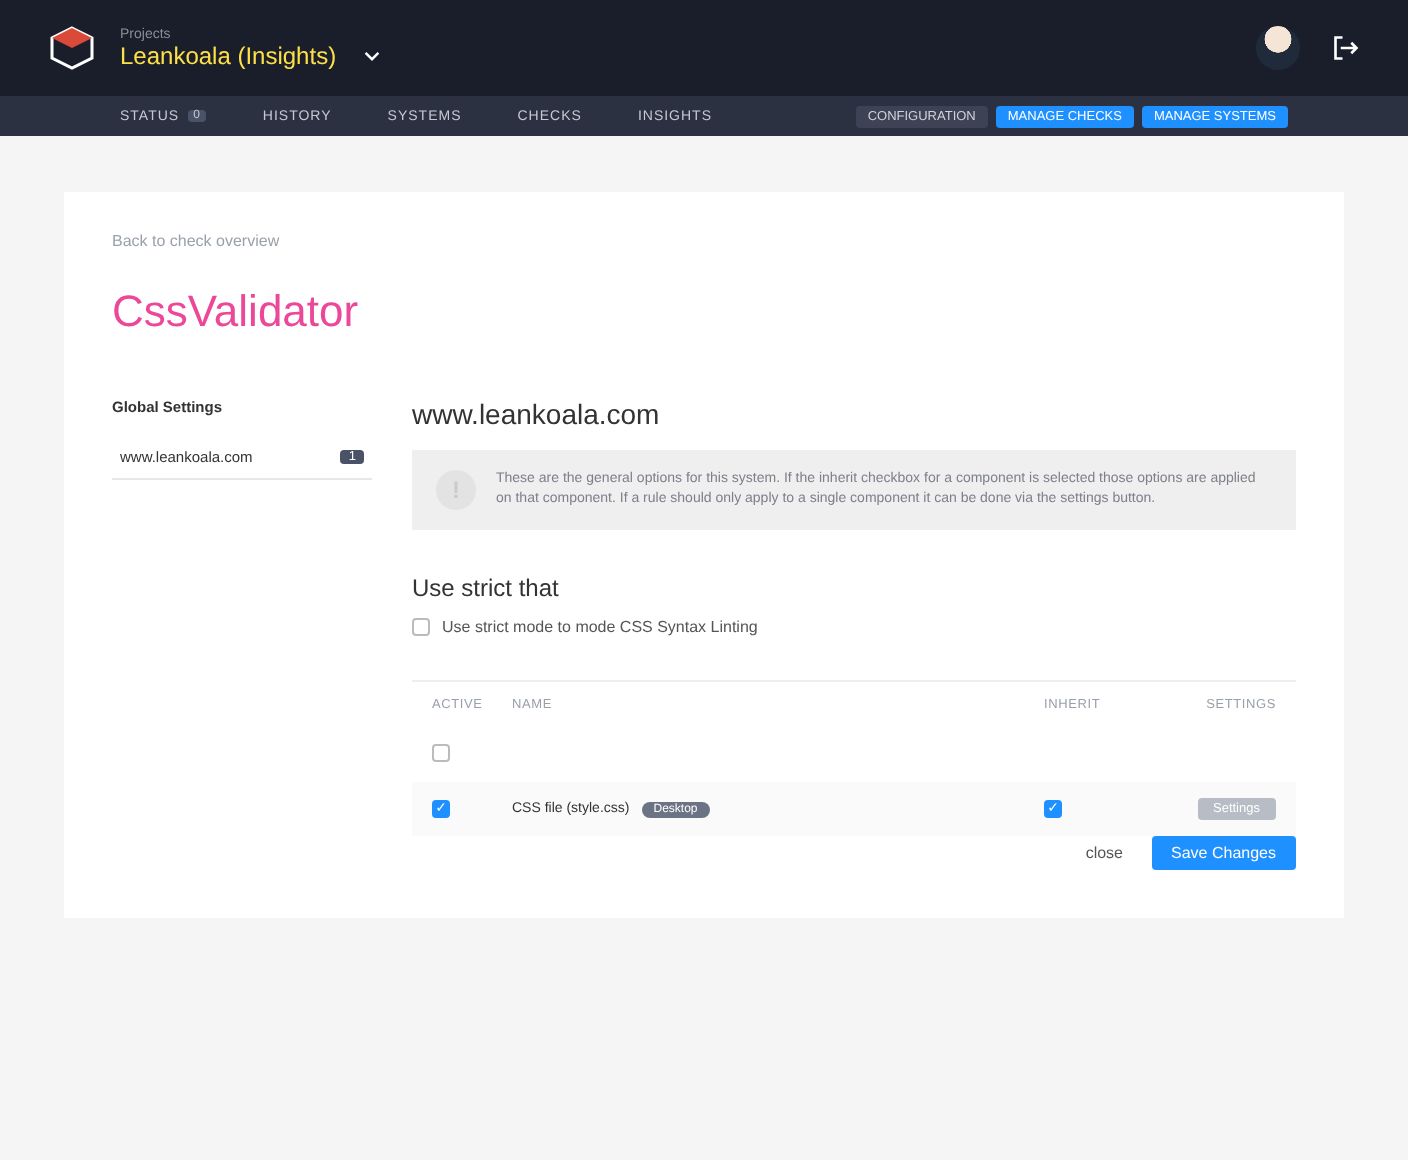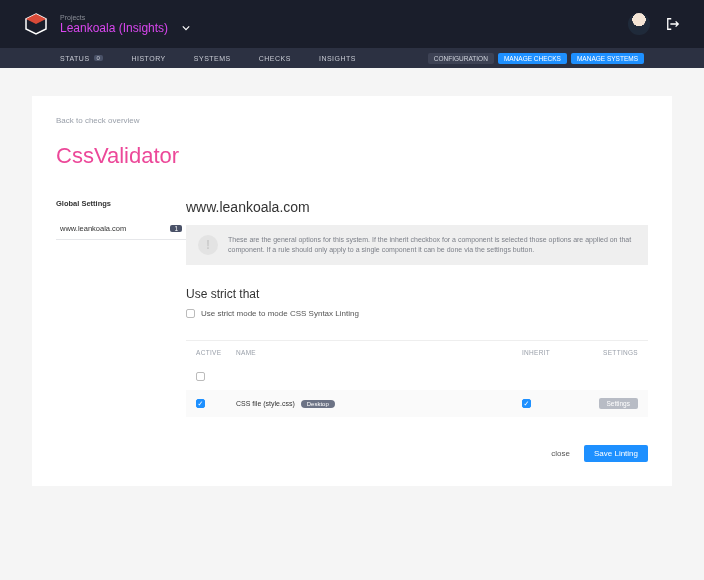--- a/index.html
+++ b/index.html
@@ -1,35 +1,35 @@
 <!DOCTYPE html>
 <html><head>
 <meta charset="utf-8">
 <style>
 * { box-sizing: border-box; margin: 0; padding: 0; }
 body { font-family: -apple-system, BlinkMacSystemFont, "Segoe UI", Arial, sans-serif; font-size: 10px; background: #f5f5f5; color: #333; width: 704px; height: 580px; overflow: hidden; }
 .topbar { background: #1a1e2b; height: 48px; display: flex; align-items: center; padding: 0 24px; }
 .logo-shape { width: 24px; height: 24px; margin-right: 12px; }
 .proj-stack { display: flex; flex-direction: column; }
 .proj-label { color: #8a8d96; font-size: 7px; }
-.proj-name { color: #d946ef; font-size: 12px; font-weight: 500; display: flex; align-items: center; gap: 14px; }
+.proj-name { color: #fde047; font-size: 12px; font-weight: 500; display: flex; align-items: center; gap: 14px; }
 .spacer { flex: 1; }
 .avatar { width: 22px; height: 22px; border-radius: 50%; background: radial-gradient(circle at 50% 30%, #f4e5d6 35%, #1f2a3a 36%); margin-right: 16px; }
 .logout-icon { width: 14px; height: 14px; }
 .nav { background: #2c3142; height: 20px; display: flex; align-items: center; padding: 0 60px 0 60px; font-size: 7px; color: #c7cad3; }
 .nav-item { margin-right: 28px; letter-spacing: 0.5px; cursor: pointer; display: flex; align-items: center; gap: 4px; }
 .nav-badge { background: #4a5268; border-radius: 2px; padding: 0 3px; font-size: 6px; }
 .btn-pill { border-radius: 2px; padding: 2px 6px; font-size: 6.5px; font-weight: 500; margin-left: 4px; cursor: pointer; }
 .btn-config { background: #3d4254; color: #cfd3dc; }
 .btn-blue { background: #1e90ff; color: #fff; }
 .card { background: #fff; margin: 28px 32px 16px 32px; padding: 20px 24px 24px 24px; }
 .backlink { font-size: 8px; color: #9aa0aa; margin-bottom: 18px; display: block; }
 .h1 { font-size: 22px; font-weight: 400; color: #ec4899; margin-bottom: 6px; }
 .sub { font-size: 10px; color: #5a5e68; }
-.cols { display: flex; margin-top: 30px; }
+.cols { display: flex; margin-top: 30px; gap: 20px; }
 .sidecol { width: 130px; }
 .side-hd { font-size: 7.5px; font-weight: 600; margin-bottom: 10px; }
 .side-it { border-bottom: 1px solid #e6e7ea; padding: 6px 4px; font-size: 7.5px; display: flex; justify-content: space-between; align-items: center; cursor: pointer; }
 .side-ct { background: #4a5268; color: #fff; border-radius: 2px; padding: 0 4px; font-size: 6.5px; }
 .maincol { flex: 1; }
 .host { font-size: 14px; font-weight: 400; margin-bottom: 10px; }
 .infobox { background: #efefef; padding: 10px 12px; display: flex; gap: 10px; font-size: 7px; color: #7d8089; line-height: 1.4; margin-bottom: 22px; }
 .info-ico { width: 20px; height: 20px; border-radius: 50%; background: #e3e3e3; flex-shrink: 0; display: flex; align-items: center; justify-content: center; color: #cbcbcb; font-weight: bold; font-size: 12px; }
 .sec-hd { font-size: 12px; font-weight: 400; margin-bottom: 8px; }
 .chk-row { display: flex; align-items: center; gap: 6px; font-size: 8px; color: #555; margin-bottom: 22px; }
@@ -39,21 +39,21 @@
 .tblwrap { border-top: 1px solid #eee; }
 .trow { display: flex; align-items: center; padding: 8px 10px; font-size: 7px; }
 .th { color: #9aa0aa; background: #fff; font-size: 6.5px; letter-spacing: 0.3px; }
 .td-row { background: #fafafa; }
 .c-active { width: 40px; }
 .c-name { flex: 1; display: flex; align-items: center; gap: 6px; }
 .c-inherit { width: 60px; }
 .c-settings { width: 56px; display: flex; justify-content: flex-end; }
 .tag { background: #6c7385; color: #fff; border-radius: 8px; padding: 1px 6px; font-size: 6px; }
 .btn-settings { background: #b8bcc5; color: #fff; border-radius: 2px; padding: 2px 8px; font-size: 6.5px; cursor: pointer; }
-.footer { display: flex; justify-content: flex-end; gap: 14px; align-items: center; margin-top: 28px; }
+.footer { display: flex; justify-content: flex-end; gap: 14px; align-items: center; }
 .btn-close { font-size: 8px; color: #555; cursor: pointer; }
 .btn-save { background: #1e90ff; color: #fff; border-radius: 2px; padding: 4px 10px; font-size: 8px; cursor: pointer; }
 </style>
 </head>
 <body>
 
 <div class="topbar">
   <svg class="logo-shape" viewBox="0 0 24 24">
       <polygon points="12,2 22,7 22,17 12,22 2,17 2,7" fill="none" stroke="#fff" stroke-width="1.5"></polygon>
       <polygon points="12,2 22,7 12,12 2,7" fill="#d94a38"></polygon>
@@ -136,17 +136,17 @@
           </div>
           <div class="c-inherit"><span class="chkbox on"></span></div>
           <div class="c-settings">
               <span class="btn-settings">Settings</span>
             </div>
         </div>
       </div>
 
       <div class="footer">
         <span class="btn-close">close</span>
-        <span class="btn-save">Save Linting</span>
+        <span class="btn-save">Save Changes</span>
       </div>
     </div>
   </div>
 </div>
 
 </body></html>

